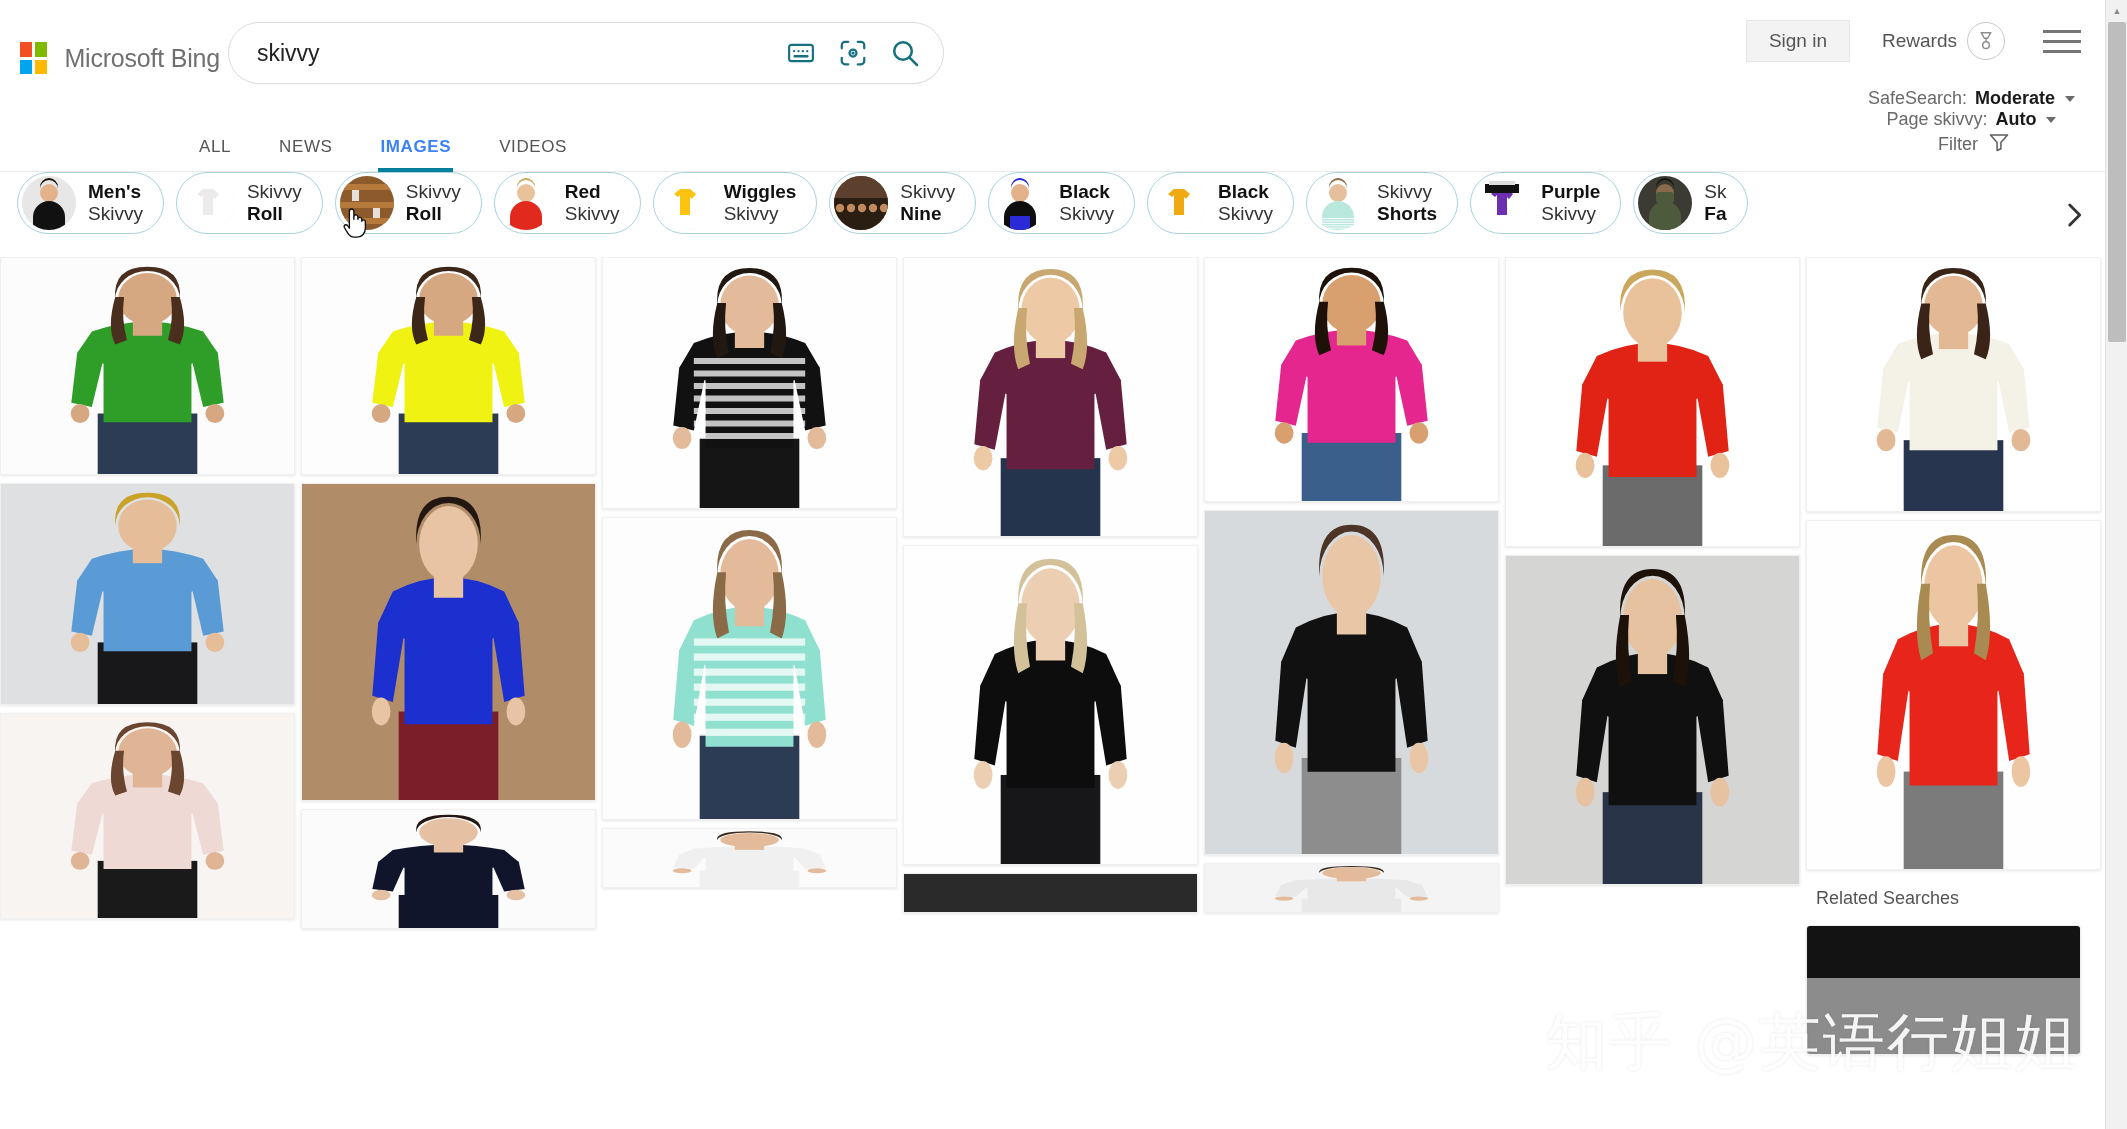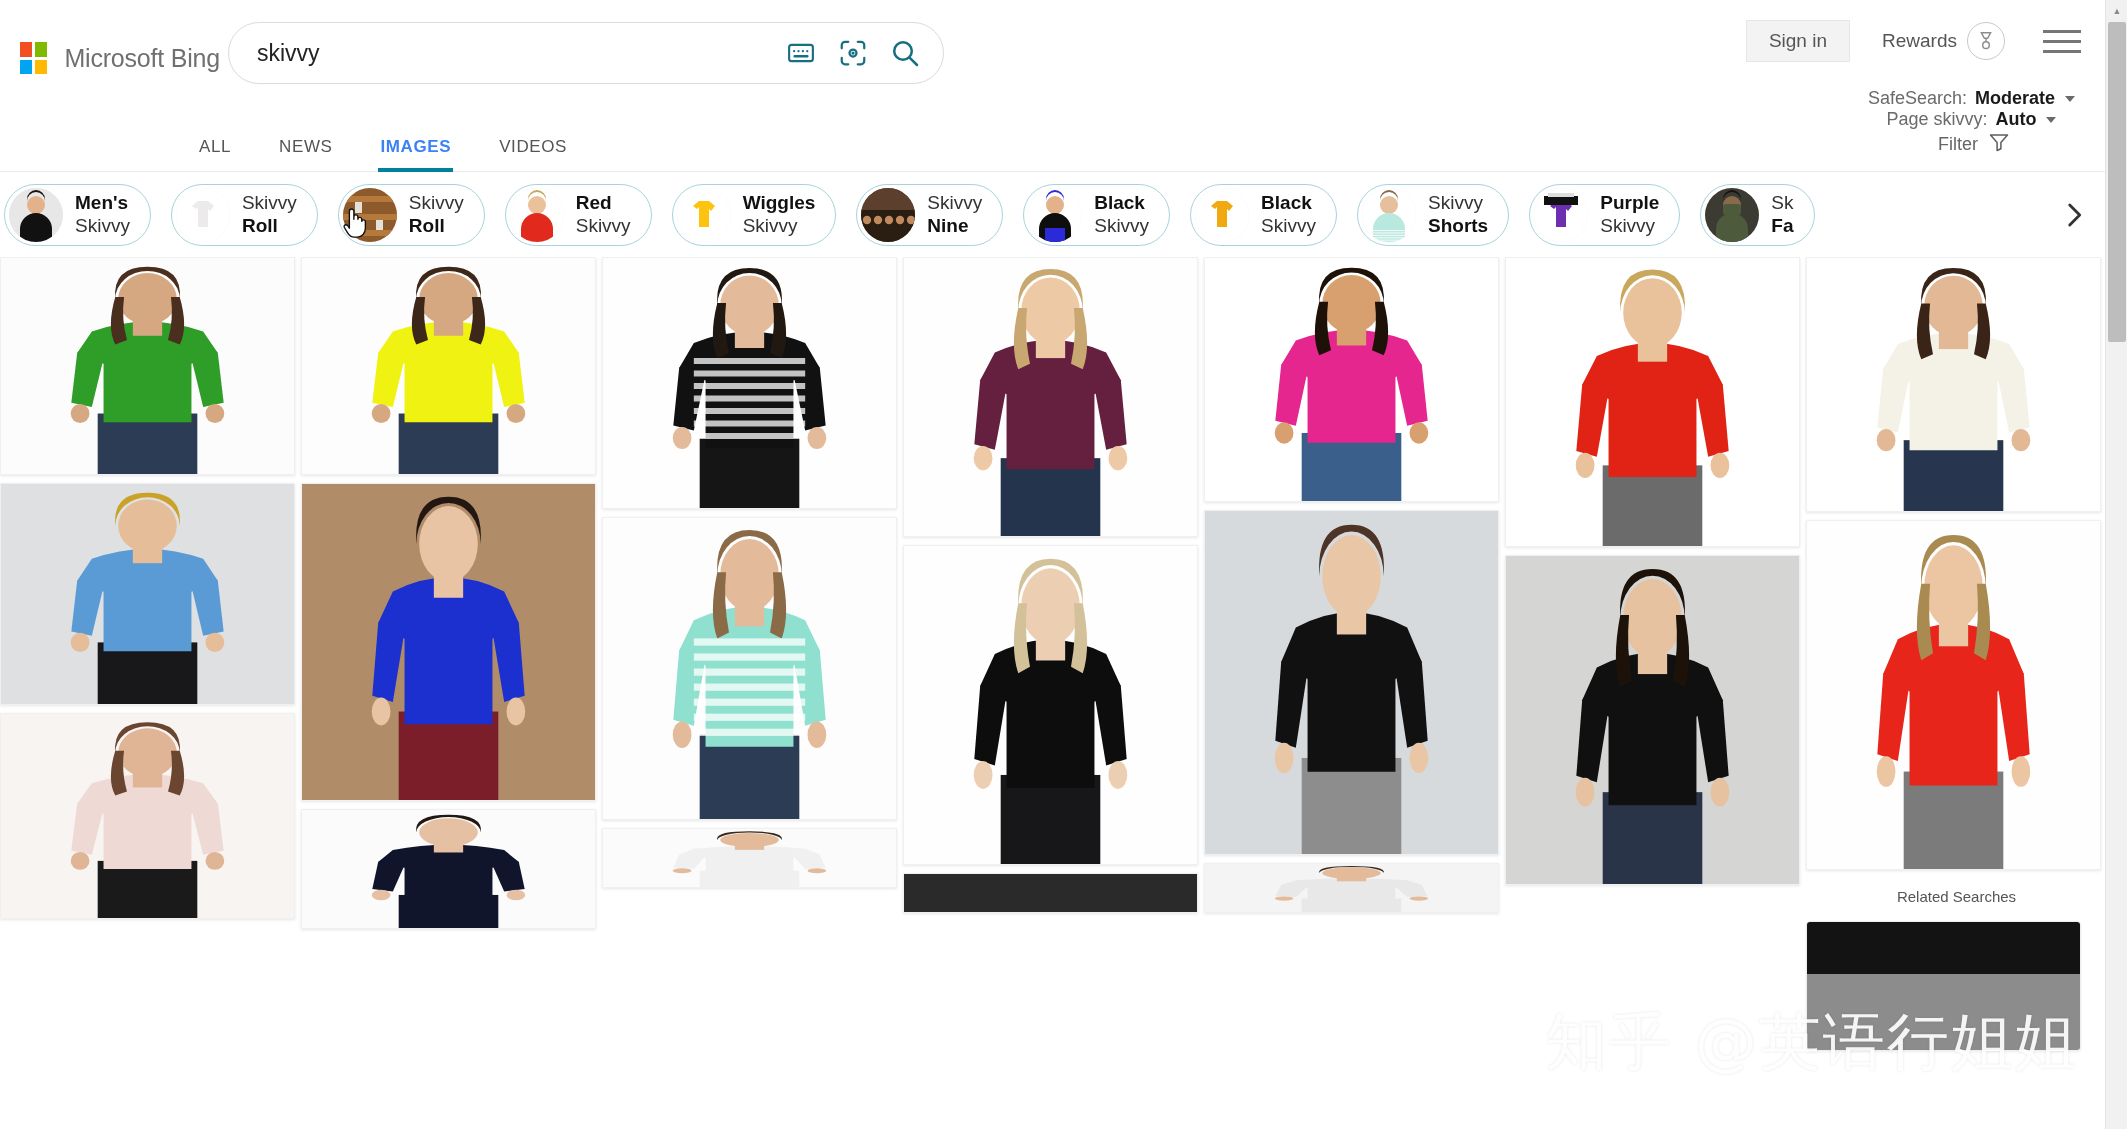--- a/index.html
+++ b/index.html
@@ -152,22 +152,22 @@
   #filter-button { display: flex; align-items: center; gap: 9px; margin-left: 40px; cursor: pointer; }
 
   
   #chips-row {
     position: relative;
     height: 85px;
     background: #fff;
     overflow: hidden;
   }
   #chips-track {
-    display: flex; align-items: center; height: 85px;
-    padding-left: 4px; gap: 20px;
+    display: flex; align-items: flex-start; height: 85px;
+    padding-left: 17px; gap: 12px;
   }
   .chip {
     flex: 0 0 auto;
     height: 62px;
     border: 1px solid #a8d3db; border-radius: 32px;
     display: flex; align-items: center;
     padding: 0 20px 0 4px;
     background: #fff; cursor: pointer;
     gap: 12px;
   }
@@ -207,23 +207,22 @@
     box-shadow: 0 1px 3px rgba(0,0,0,0.10);
     overflow: hidden; position: relative;
     cursor: pointer;
   }
 
   
   .ph { width: 100%; height: 100%; display: block; }
 
   
   #related-searches-label {
-    font-size: 15px; color: #555;
+    font-size: 18px; color: #555;
     padding: 10px 4px 8px 10px;
-    text-align: center;
   }
   #related-search-card {
     width: 100%; height: 130px; background: #fff;
     border: 1px solid #eee; border-radius: 4px; overflow: hidden;
     box-shadow: 0 1px 3px rgba(0,0,0,0.08);
   }
   #related-search-card .rs-top { height: 52px; background: #131313; }
   #related-search-card .rs-bottom { height: 78px; background: #8c8c8c; }
 
   

